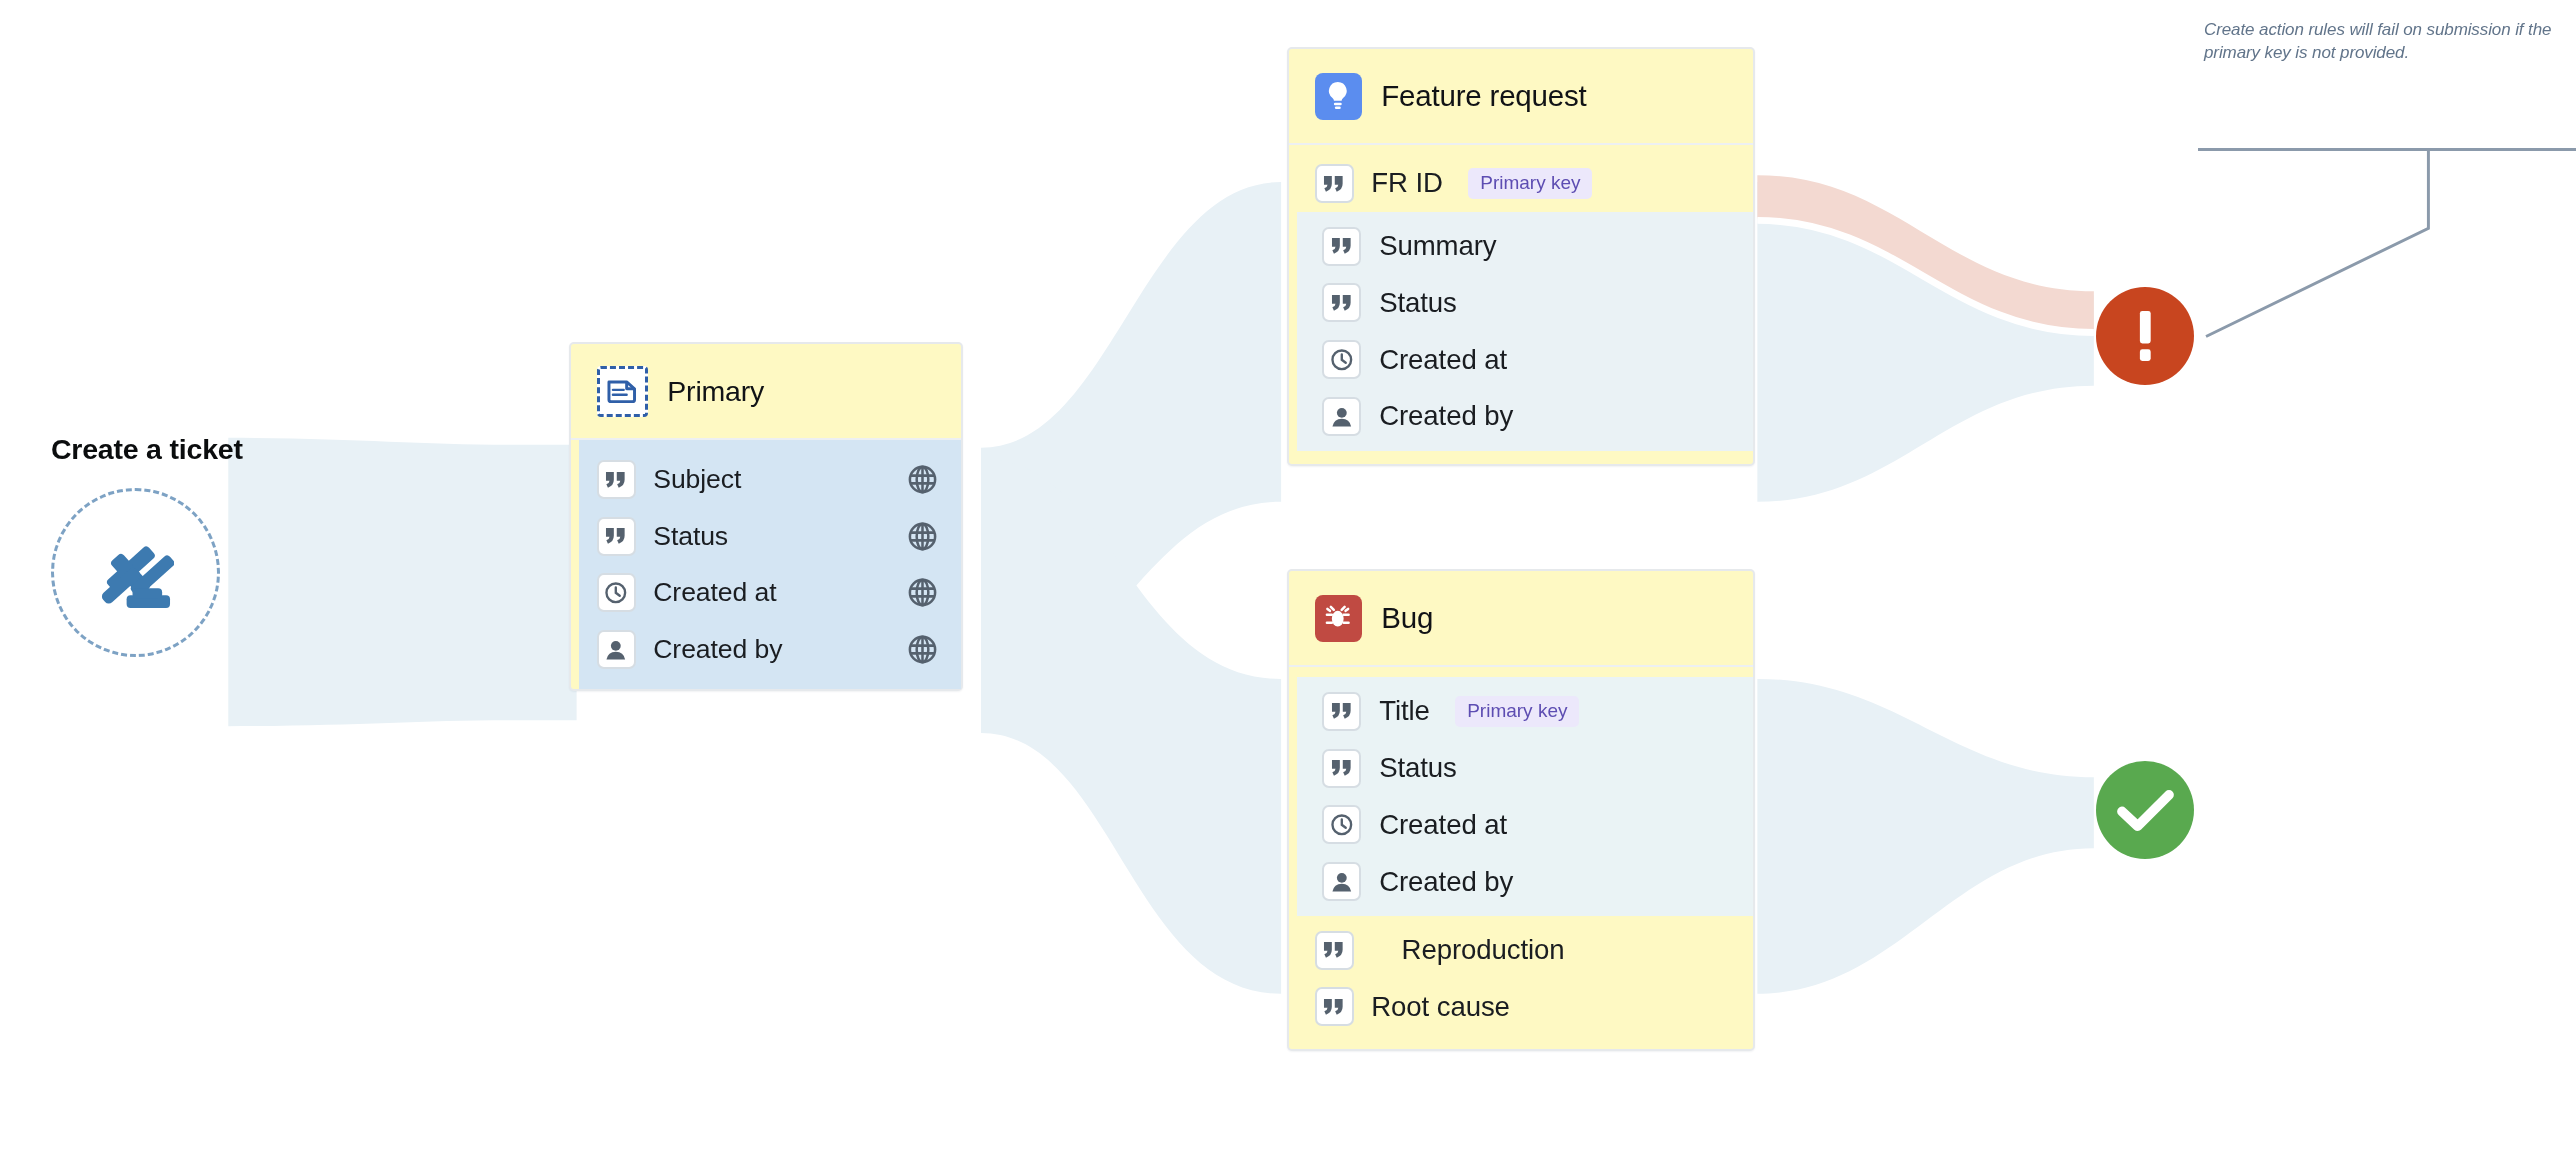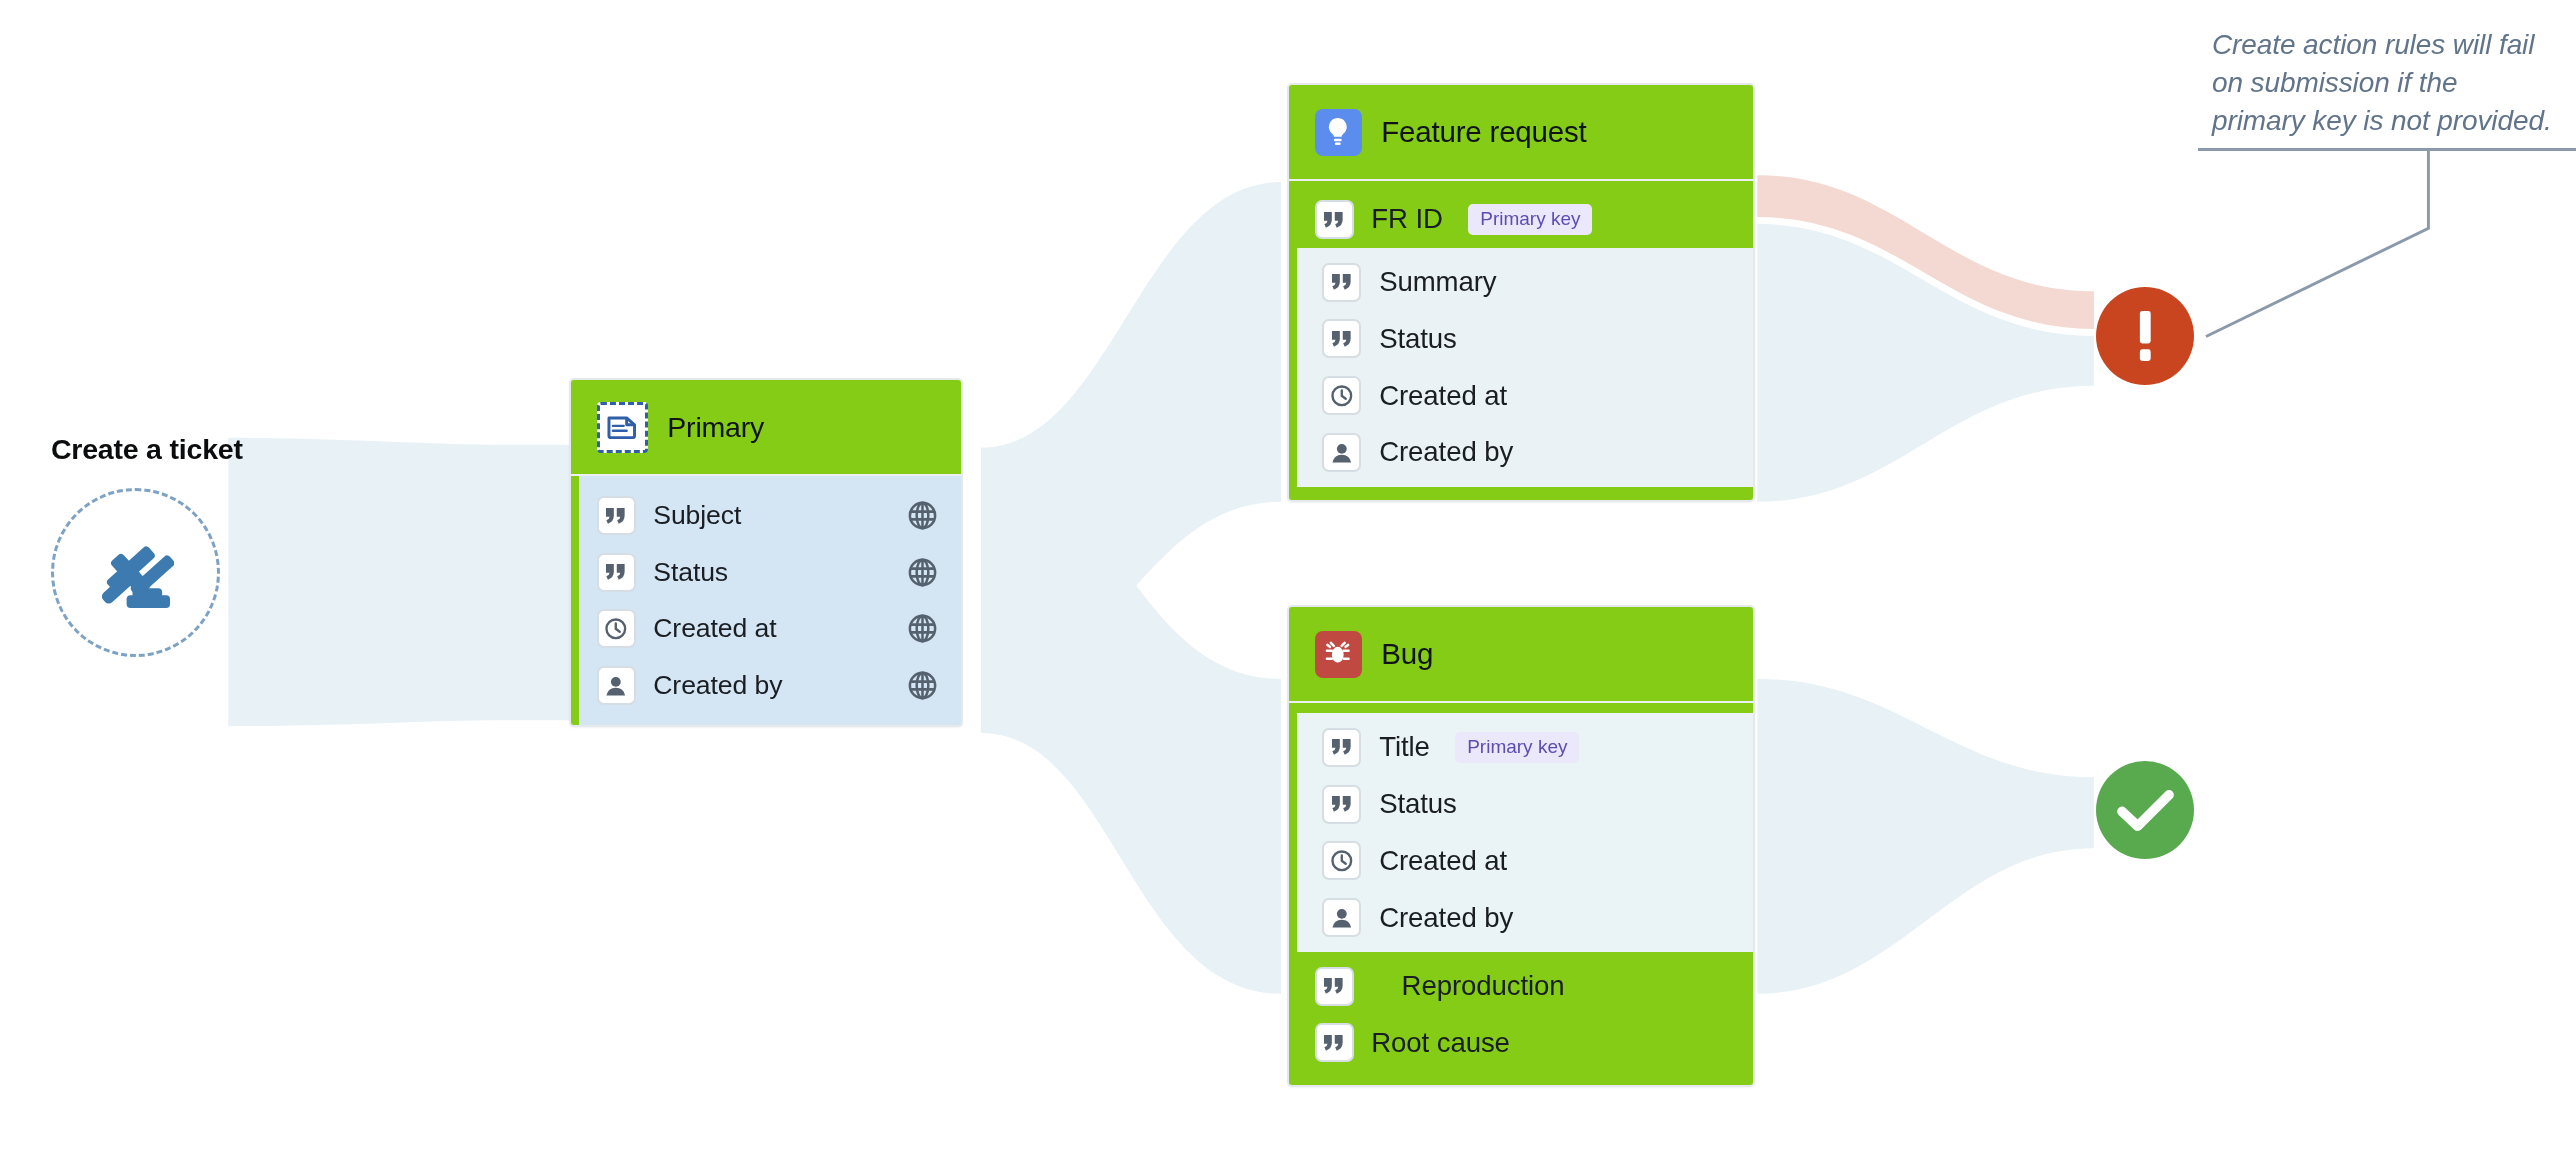--- a/index.html
+++ b/index.html
@@ -20,24 +20,23 @@
   .source-circle{
     position:relative;width:169px;height:169px;border-radius:50%;
     border:3px dashed #7da2c4;box-sizing:border-box;
     display:flex;align-items:center;justify-content:center;
     margin-left:3.9px;background:#fff;
   }
   .source-circle svg{display:block;}
 
   
   .card{
-    position:absolute;background:#84cc16;
+    position:absolute;background:#fef9c3;
     border:2px solid #e6e9ec;border-radius:4.9px;box-sizing:border-box;
     box-shadow:0 1px 2px rgba(9,30,66,.06);
-    margin-top:36px;
   }
   .card-head{
     display:flex;align-items:center;gap:19.7px;
     padding:23.6px 25.6px;border-bottom:2px solid #edf0f2;
   }
   .card-title{font-size:29.5px;color:#111316;letter-spacing:-0.2px;white-space:nowrap;}
   .card-body{padding:9.8px 0 13.8px 0;}
 
   .field-row{
     display:flex;align-items:center;gap:17.7px;
@@ -92,21 +91,21 @@
     display:flex;align-items:center;justify-content:center;
   }
   #error-badge{left:2096px;top:287px;width:98px;height:98px;background:#c8451f;}
   #success-badge{left:2096px;top:761px;width:98px;height:98px;background:#59a94f;}
 
   
   .annotation{
     position:absolute;left:2200px;top:13.8px;width:366px;
   }
   .annotation p{
-    margin:12px;font-style:italic;font-size:28px;line-height:1.36;
+    margin:4px;font-style:italic;font-size:17px;line-height:1.36;
     color:#61748a;letter-spacing:-0.1px;
   }
   .ann-rule{
     position:absolute;left:2198px;top:148px;width:378px;height:3px;background:#8b9aab;
   }
 </style>
 </head>
 <body>
 
 <div id="stage">

